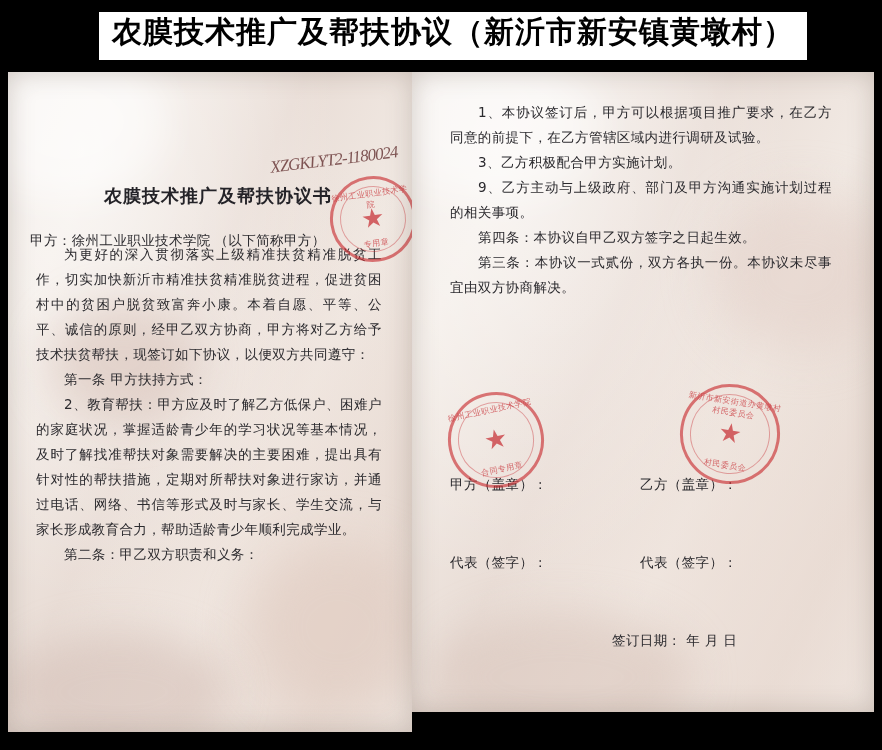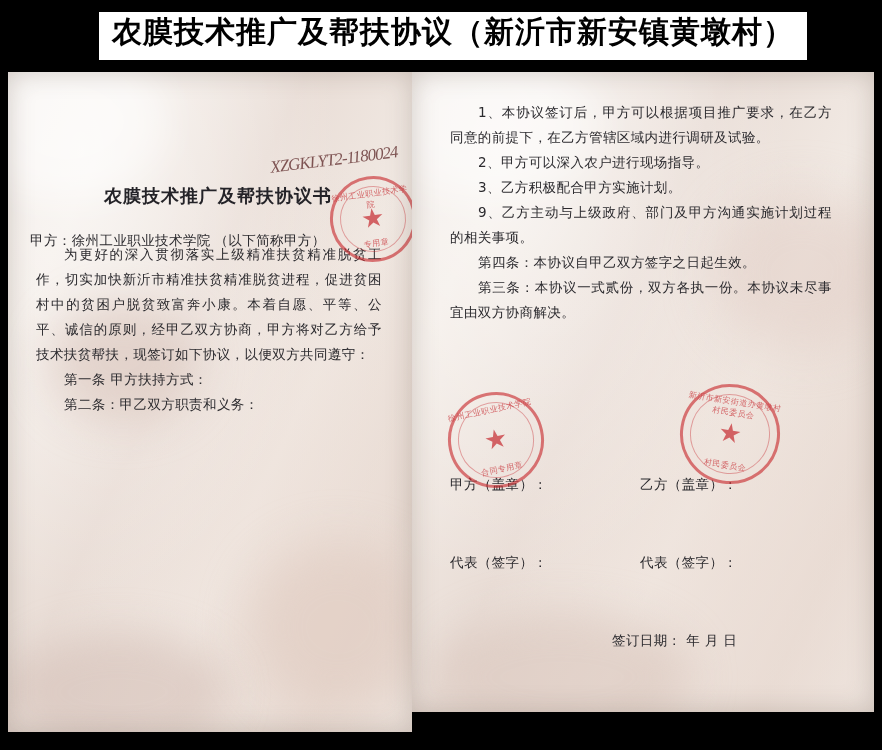--- a/index.html
+++ b/index.html
@@ -253,41 +253,41 @@
 
       <div id="handwriting">XZGKLYT2-1180024</div>
 
       <div id="doc-heading">农膜技术推广及帮扶协议书</div>
 
       <div class="party-line" id="party-a">甲方：徐州工业职业技术学院 （以下简称甲方）</div>
 
       <div class="doc-text" id="left-body">
         <p class="para">为更好的深入贯彻落实上级精准扶贫精准脱贫工作，切实加快新沂市精准扶贫精准脱贫进程，促进贫困村中的贫困户脱贫致富奔小康。本着自愿、平等、公平、诚信的原则，经甲乙双方协商，甲方将对乙方给予技术扶贫帮扶，现签订如下协议，以便双方共同遵守：</p>
         <p class="para">第一条 甲方扶持方式：</p>
+        <p class="para">2、教育帮扶：甲方应及时了解乙方低保户、困难户的家庭状况，掌握适龄青少年的学习状况等基本情况，及时了解找准帮扶对象需要解决的主要困难，提出具有针对性的帮扶措施，定期对所帮扶对象进行家访，并通过电话、网络、书信等形式及时与家长、学生交流，与家长形成教育合力，帮助适龄青少年顺利完成学业。</p>
         <p class="para">第二条：甲乙双方职责和义务：</p>
       </div>
 
       <div class="seal" id="seal-top-left">
         <div class="ring-text"></div>
         <div class="seal-top">徐州工业职业技术学院</div>
         <div class="star">★</div>
         <div class="seal-label">专用章</div>
       </div>
 
       <div class="edge-shadow"></div>
     </div>
 
     <div class="page-sheet" id="sheet-right">
       <div class="stain" style="left:-30px;top:-20px;width:220px;height:150px;background:rgba(255,255,255,0.45);filter:blur(20px);"></div>
       <div class="stain" style="left:300px;top:120px;width:180px;height:160px;background:rgba(226,206,198,0.5);filter:blur(24px);"></div>
       <div class="stain" style="left:20px;top:540px;width:260px;height:130px;background:rgba(214,192,182,0.5);filter:blur(22px);"></div>
 
       <div class="doc-text" id="right-body">
         <p class="para">1、本协议签订后，甲方可以根据项目推广要求，在乙方同意的前提下，在乙方管辖区域内进行调研及试验。</p>
-        <p class="para">2、甲方可以深入农户进行现场指导。</p>
         <p class="para">3、乙方积极配合甲方实施计划。</p>
         <p class="para">9、乙方主动与上级政府、部门及甲方沟通实施计划过程的相关事项。</p>
         <p class="para">第四条：本协议自甲乙双方签字之日起生效。</p>
         <p class="para">第三条：本协议一式贰份，双方各执一份。本协议未尽事宜由双方协商解决。</p>
       </div>
 
       <div class="sign-line" id="sig-a">甲方（盖章）：</div>
       <div class="sign-line" id="sig-b">乙方（盖章）：</div>
 
       <div class="seal" id="seal-party-a">

